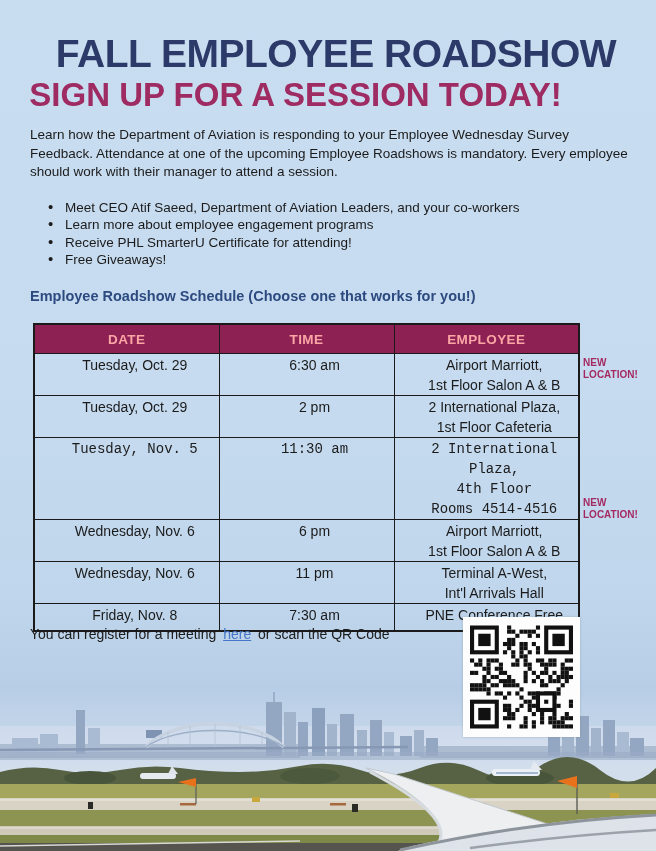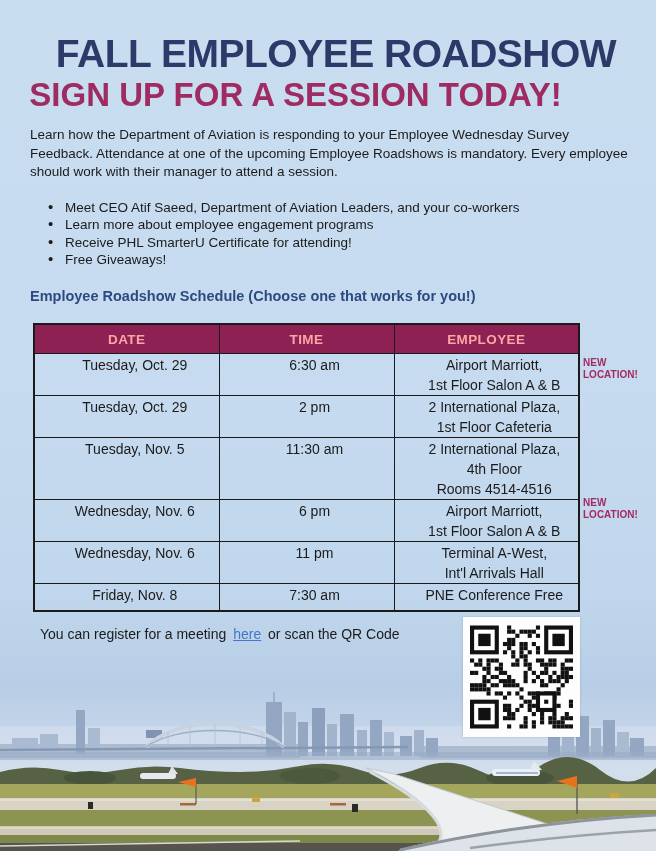--- a/index.html
+++ b/index.html
@@ -23,26 +23,26 @@
   table.sched{position:absolute;top:323px;left:33px;width:545px;border-collapse:collapse;
     table-layout:fixed;z-index:1;}
   table.sched th,table.sched td{border:1.5px solid #1a1a1a;text-align:center;padding:0;}
   table.sched{border:2px solid #1a1a1a;}
   table.sched th{height:28px;background:#8d2154;color:#fca5a5;font-size:13.5px;
     font-weight:700;letter-spacing:.4px;vertical-align:middle;text-align:center;}
   table.sched td{font-size:14px;line-height:20px;vertical-align:top;padding-top:1px;
     white-space:pre-line;padding-left:16px;}
   table.sched col.c1{width:185px;} table.sched col.c2{width:175px;} table.sched col.c3{width:185px;}
   tbody tr:nth-child(1){height:42px;} tbody tr:nth-child(2){height:42px;}
-  tbody tr:nth-child(3){height:57px;} tbody tr:nth-child(4){height:42px;}
+  tbody tr:nth-child(3){height:57px;font-family:Liberation Mono, monospace;} tbody tr:nth-child(4){height:42px;}
   tbody tr:nth-child(5){height:38px;} tbody tr:nth-child(6){height:27px;}
   .note{position:absolute;left:583px;width:62px;font-size:10px;line-height:11.5px;
     font-weight:700;color:#a42a62;z-index:1;}
   .note1{top:357px;} .note4{top:497px;}
-  .register{position:absolute;top:626px;left:40px;margin:0;font-size:14px;z-index:1;}
+  .register{position:absolute;top:626px;left:30px;margin:0;font-size:14px;z-index:1;}
   .register a{color:#4576c9;text-decoration:underline;margin:0 3px;}
   .qr{position:absolute;top:617px;left:463px;width:117px;height:120px;background:#fdfdfd;
     box-sizing:border-box;padding:7px;z-index:2;box-shadow:0 0 2px rgba(120,140,160,.5);}
   .qr svg{width:103px;height:106px;display:block;}
   svg.photo{position:absolute;left:0;bottom:0;width:656px;height:165px;z-index:0;}
 </style>
 </head>
 <body>
 
 <div class="flyer">

